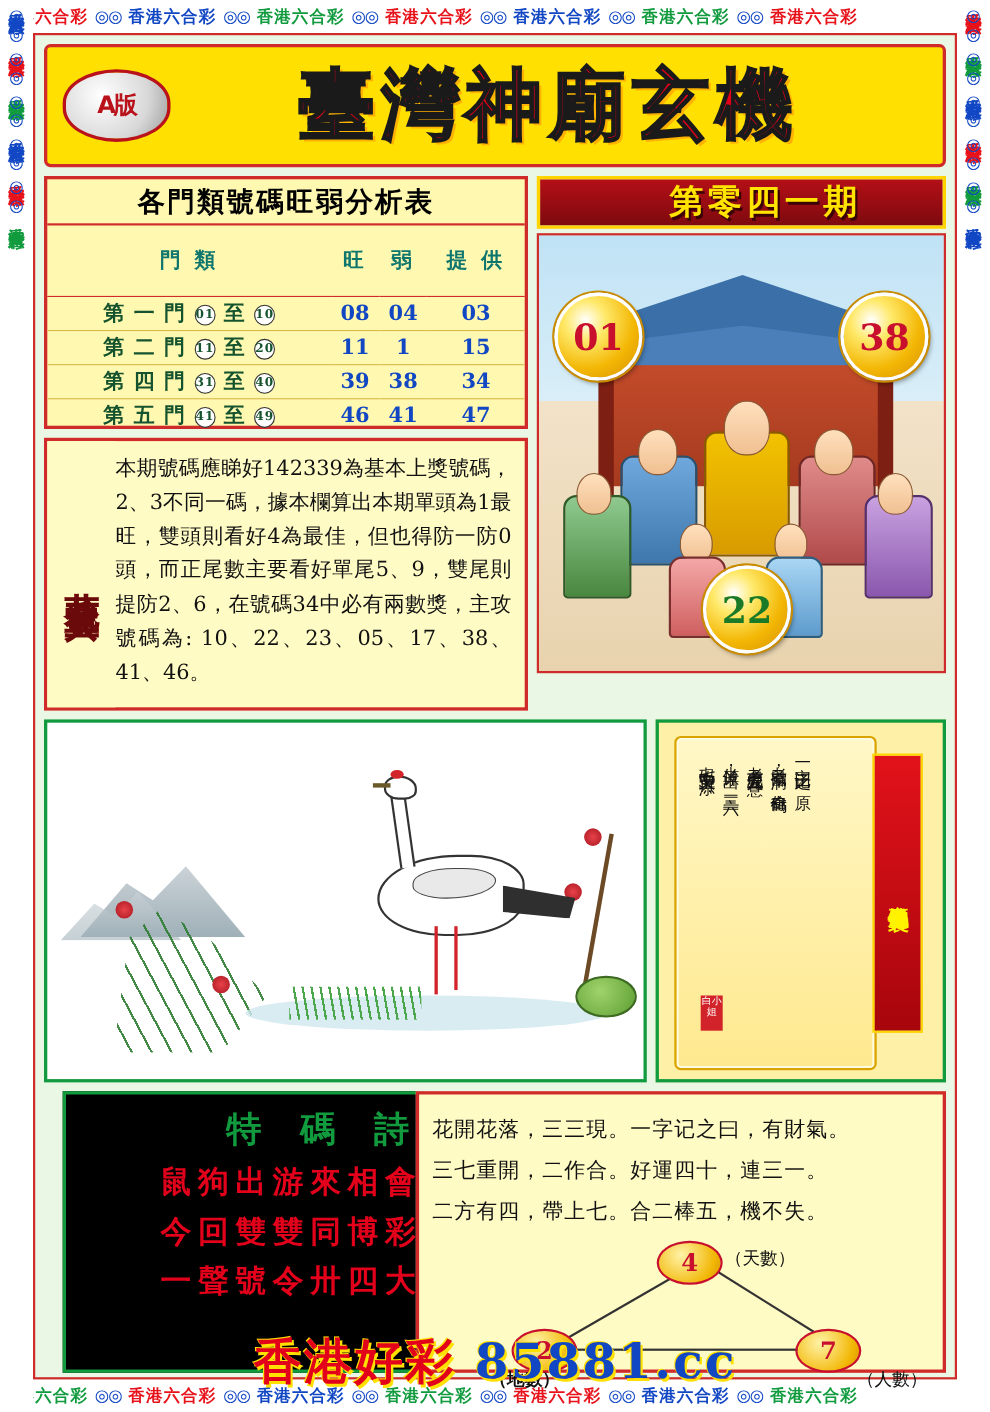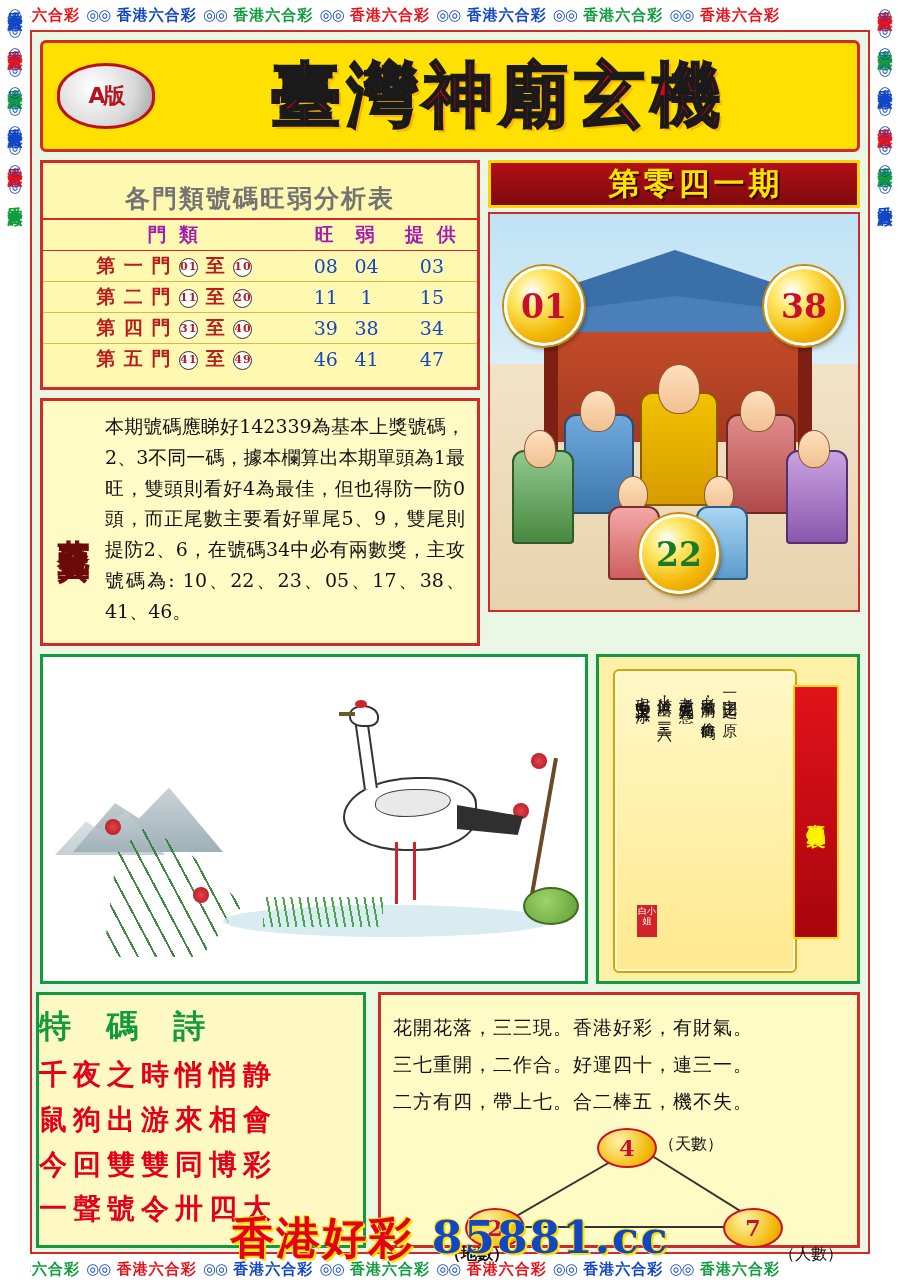--- a/index.html
+++ b/index.html
@@ -77,42 +77,42 @@
     padding-right:14px;
   }
   
   .analysis{
     position:absolute;left:8px;top:128px;width:440px;height:230px;
     background:#fff8b0;
     border:3px solid #d02b2b;
     box-sizing:border-box;
   }
   .analysis h2{
-    margin:0;padding:19px 0 3px;
-    text-align:center;font-size:25px;color:#737373;
+    margin:0;padding:4px 0 3px;
+    text-align:center;font-size:25px;color:#000000;
     font-family:"DejaVu Serif","Liberation Serif",serif;
     font-weight:bold;letter-spacing:2px;
     border-bottom:2px solid #d02b2b;
   }
   table.an{
     width:100%;border-collapse:collapse;
     font-family:"DejaVu Serif","Liberation Serif",serif;
   }
   table.an th{
-    font-size:19px;color:#a21caf;padding:2px 0;
+    font-size:19px;color:#0f766e;padding:19px 0;
     border-bottom:1px solid #d02b2b;
     font-weight:bold;letter-spacing:3px;
   }
   table.an td{
     padding:2px 0;font-size:19px;text-align:center;
     border-bottom:1px solid #d9b94a;
   }
   table.an tr:last-child td{border-bottom:none;}
-  td.cat{color:#b91c1c;font-weight:bold;font-size:17px;letter-spacing:1px;}
-  td.num{color:#1247c4;font-size:22px;font-weight:normal;}
+  td.cat{color:#14532d;font-weight:bold;font-size:17px;letter-spacing:1px;}
+  td.num{color:#1247c4;font-size:22px;font-weight:bold;}
   .rng{
     display:inline-block;border:1px solid #333;border-radius:50%;
     width:17px;height:17px;line-height:16px;font-size:11px;
     text-align:center;vertical-align:2px;background:#fff;
   }
   
   .period{
     position:absolute;left:456px;top:128px;width:372px;height:48px;
     background:linear-gradient(#b40f16,#7d0a0f);
     border:3px solid #ffd400;
@@ -301,25 +301,25 @@
     display:flex;align-items:center;justify-content:center;
   }
   .red-plate .v-col{color:#fff300;font-size:19px;font-weight:bold;}
   .stamp{
     position:absolute;left:22px;bottom:34px;width:20px;height:32px;
     background:#d2232a;color:#fff;font-size:9px;line-height:10px;
     text-align:center;padding-top:1px;box-sizing:border-box;
   }
   
   .poembox{
-    position:absolute;left:4px;top:960px;width:330px;height:256px;
-    background:#fef9c3;
+    position:absolute;left:25px;top:960px;width:330px;height:256px;
+    background:#000000;
     border:3px solid #119b3e;
     box-sizing:border-box;
-    text-align:left;
+    text-align:right;
   }
   .poembox h3{
     margin:10px 0 4px;
     font-family:"DejaVu Serif","Liberation Serif",serif;
     font-size:32px;font-weight:bold;color:#119b3e;
     letter-spacing:12px;
   }
   .poem-line{
     font-family:"DejaVu Serif","Liberation Serif",serif;
     font-size:28px;color:#e2001a;font-weight:bold;
@@ -571,28 +571,27 @@
         </div>
         <div class="stamp">白小姐</div>
       </div>
       <div class="red-plate">
         <div class="v-col">赢钱锦囊</div>
       </div>
     </div>
 
     <div class="poembox">
       <h3>特 碼 詩</h3>
-      <div class="poem-line">千夜之時悄悄静</div>
       <div class="poem-line">鼠狗出游來相會</div>
       <div class="poem-line">今回雙雙同博彩</div>
       <div class="poem-line">一聲號令卅四大</div>
     </div>
 
     <div class="versebox">
-      <div class="verse">花開花落，三三現。香港好彩，有財氣。</div>
+      <div class="verse">花開花落，三三現。一字记之曰，有財氣。</div>
       <div class="verse">三七重開，二作合。好運四十，連三一。</div>
       <div class="verse">二方有四，帶上七。合二棒五，機不失。</div>
 
       <div class="nums">
         <div class="line-s" style="left:108px;top:100px;width:140px;transform:rotate(-30deg);"></div>
         <div class="line-s" style="left:248px;top:24px;width:140px;transform:rotate(32deg);"></div>
         <div class="line-s" style="left:112px;top:102px;width:230px;"></div>
         <div class="oval o-top">4</div>
         <div class="oval o-left">2</div>
         <div class="oval o-right">7</div>

